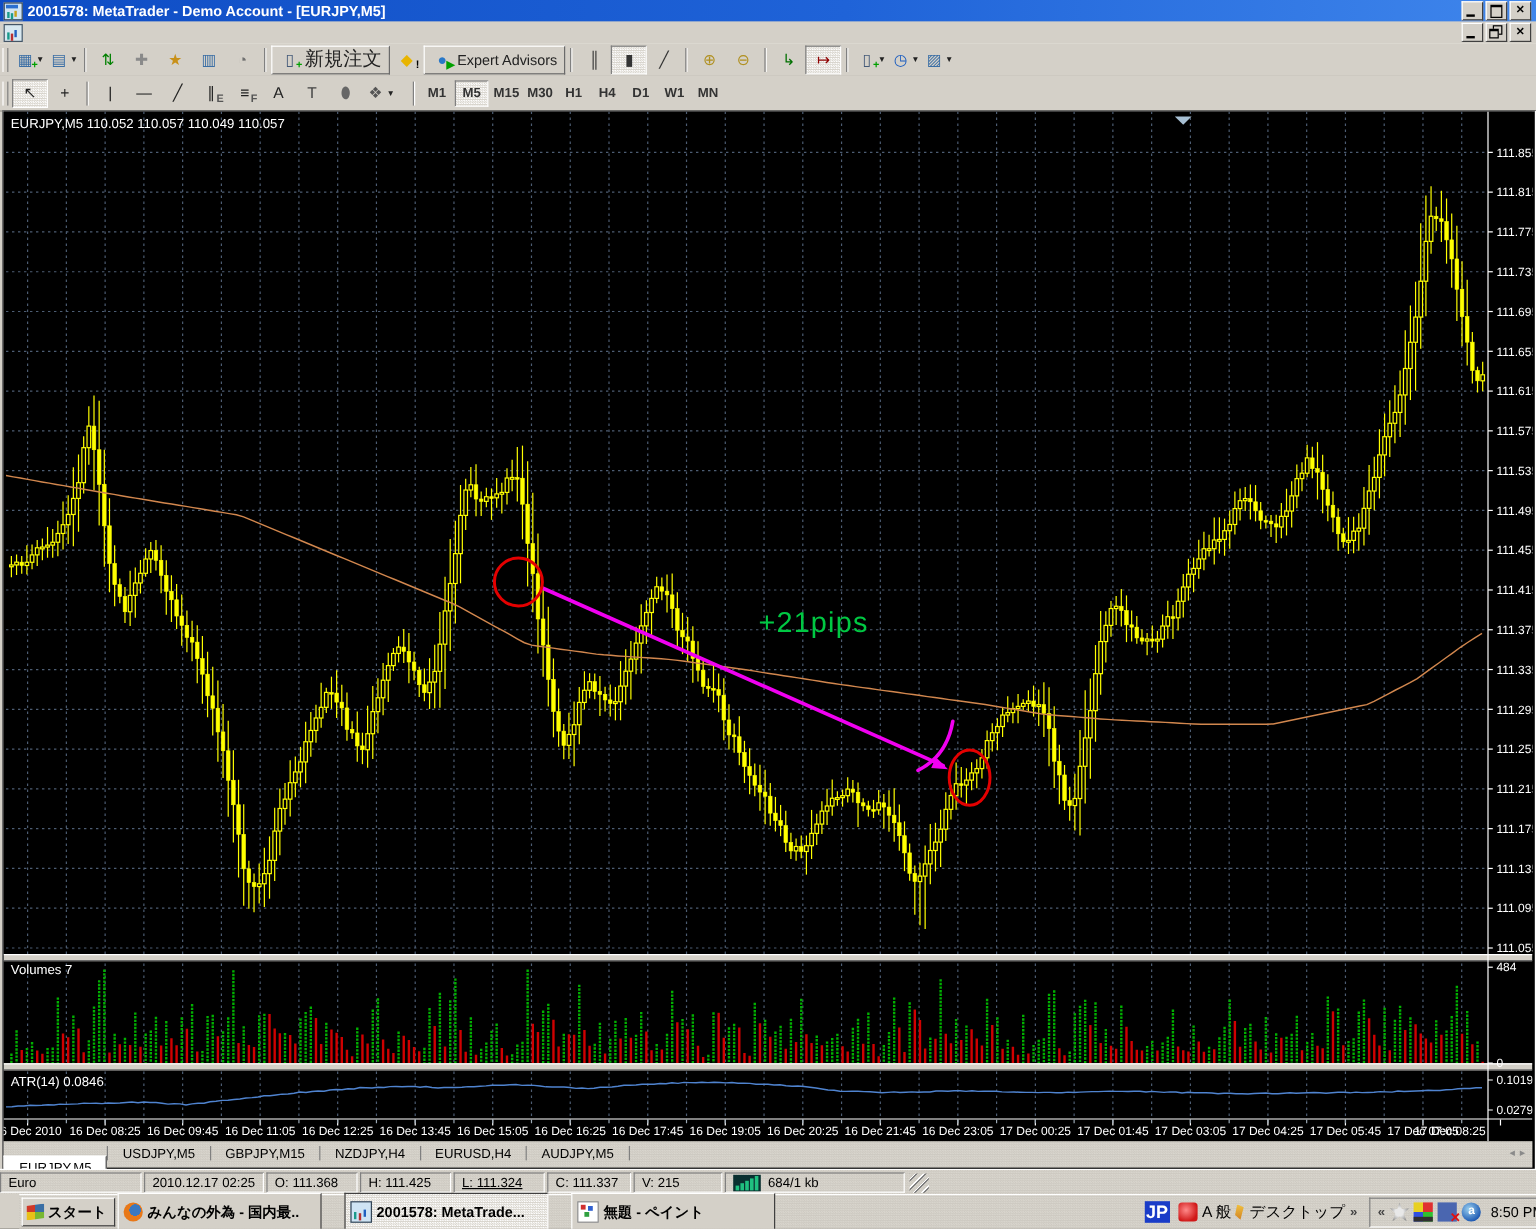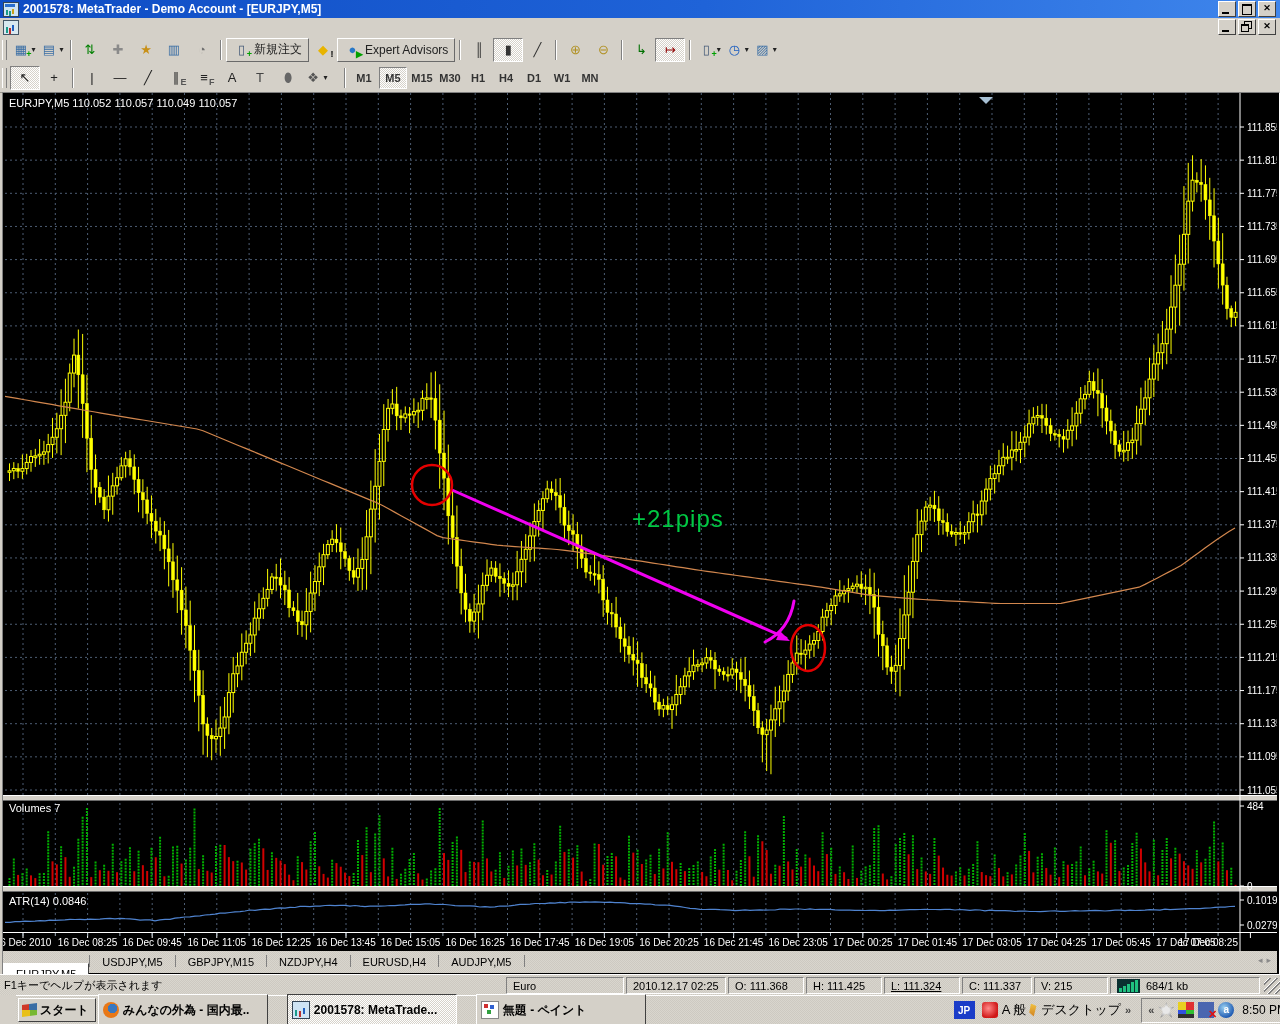--- a/index.html
+++ b/index.html
@@ -84,21 +84,21 @@
     font-size:12px;font-weight:bold;border:1px solid;border-color:#fff #404040 #404040 #fff;background:#D4D0C8;
     white-space:nowrap;overflow:hidden;}
   .taskbtn.active{border-color:#404040 #fff #fff #404040;
     background-image:conic-gradient(#ffffff 0 25%,#d6d2ca 25% 50%,#ffffff 50% 75%,#d6d2ca 75%);background-size:2px 2px;}
   .tico{width:16px;height:16px;flex:0 0 16px;display:inline-block;position:relative;}
   .ff{background:radial-gradient(circle at 60% 40%,#3a78c0 0 35%,#e87818 36% 75%,#c05010 76%);border-radius:50%;}
   .mt{background:#cfe4f4;border:1px solid #345;}
   .mt:after{content:"";position:absolute;left:2px;bottom:2px;width:2px;height:6px;background:#1a9a8a;box-shadow:4px 1px 0 #b83030,8px -2px 0 #2060c0;}
   .paint{background:#fff;border:1px solid #888;}
   .paint:after{content:"";position:absolute;left:2px;top:2px;width:4px;height:4px;background:#d03030;box-shadow:6px 1px 0 #3060d0,3px 6px 0 #30a040;}
-  .imejp{width:21px;height:18px;background:#1a3cc8;color:#fff;font-size:10px;font-weight:bold;
+  .imejp{width:21px;height:18px;background:#1a3cc8;color:#fff;font-size:15px;font-weight:bold;
     display:flex;align-items:center;justify-content:center;margin:0 3px;}
   .imered{width:16px;height:16px;border-radius:3px;background:radial-gradient(circle at 40% 40%,#ff8a8a,#d01818 70%);margin:0 4px;}
   .imetext{font-size:13px;white-space:nowrap;}
   .pen{width:9px;height:13px;background:linear-gradient(180deg,#f0c040,#d08020);clip-path:polygon(20% 0,80% 20%,50% 100%,0 70%);margin:0 3px;}
   .chev{font-size:11px;color:#444;font-weight:bold;margin:0 4px;}
   .traypanel{height:23px;margin-left:6px;margin-right:2px;display:flex;align-items:center;gap:4px;
     border:1px solid;border-color:#808080 #fff #fff #808080;padding:0 6px;}
   .trayico{width:16px;height:16px;display:inline-block;position:relative;}
   .t1{background:radial-gradient(circle,#e8e8e8 30%,#9a9a9a 70%);clip-path:polygon(50% 0,62% 35%,100% 30%,72% 58%,88% 100%,50% 74%,12% 100%,28% 58%,0 30%,38% 35%);}
   .t2{background:linear-gradient(#303030,#303030) 0 12px/16px 4px no-repeat,conic-gradient(#e03030 0 25%,#30c030 0 50%,#3050e0 0 75%,#e8d020 0);}
@@ -159,21 +159,21 @@
     </span>
     <span class="tbtn">
       <span class="ic" style="color: rgb(58, 110, 165);">▥</span>
     </span>
     <span class="tbtn">
       <span class="ic" style="color: rgb(112, 112, 112);">◔</span>
     </span>
     <span class="tsep"></span>
     <span class="tbtn labeled raised">
       <span class="ic" style="color: rgb(68, 90, 120);">▯<span class="badge" style="color: rgb(0, 160, 0);">+</span></span>
-      <span style="font-size: 12px;">新規注文</span>
+      <span style="font-size: 16px;">新規注文</span>
     </span>
     <span class="tbtn">
       <span class="ic" style="color: rgb(232, 180, 0);">◆<span class="badge" style="color: rgb(0, 0, 0);">!</span></span>
     </span>
     <span class="tbtn labeled raised">
       <span class="ic" style="color: rgb(40, 120, 200);">●<span class="badge" style="color: rgb(0, 160, 0);">▶</span></span>
       <span style="font-size: 12px;">Expert Advisors</span>
     </span>
     <span class="tsep"></span>
     <span class="tbtn">
@@ -1349,21 +1349,20 @@
       <span class="tab">AUDJPY,M5</span>
       <span class="tabdiv"></span>
       <span class="tabarrows">
         <span>◂</span>
         <span>▸</span>
       </span>
     </div>
 </div>
 
 <div class="abs dither" id="statusbar">
-  <span class="help">F1キーでヘルプが表示されます</span>
   <span id="statuscells" style="display:flex">
       <span class="scell" style="width: 118px;">
         <span>Euro</span>
       </span>
       <span class="scell" style="width: 100px;">
         <span>2010.12.17 02:25</span>
       </span>
       <span class="scell" style="width: 76px;">
         <span>O: 111.368</span>
       </span>

